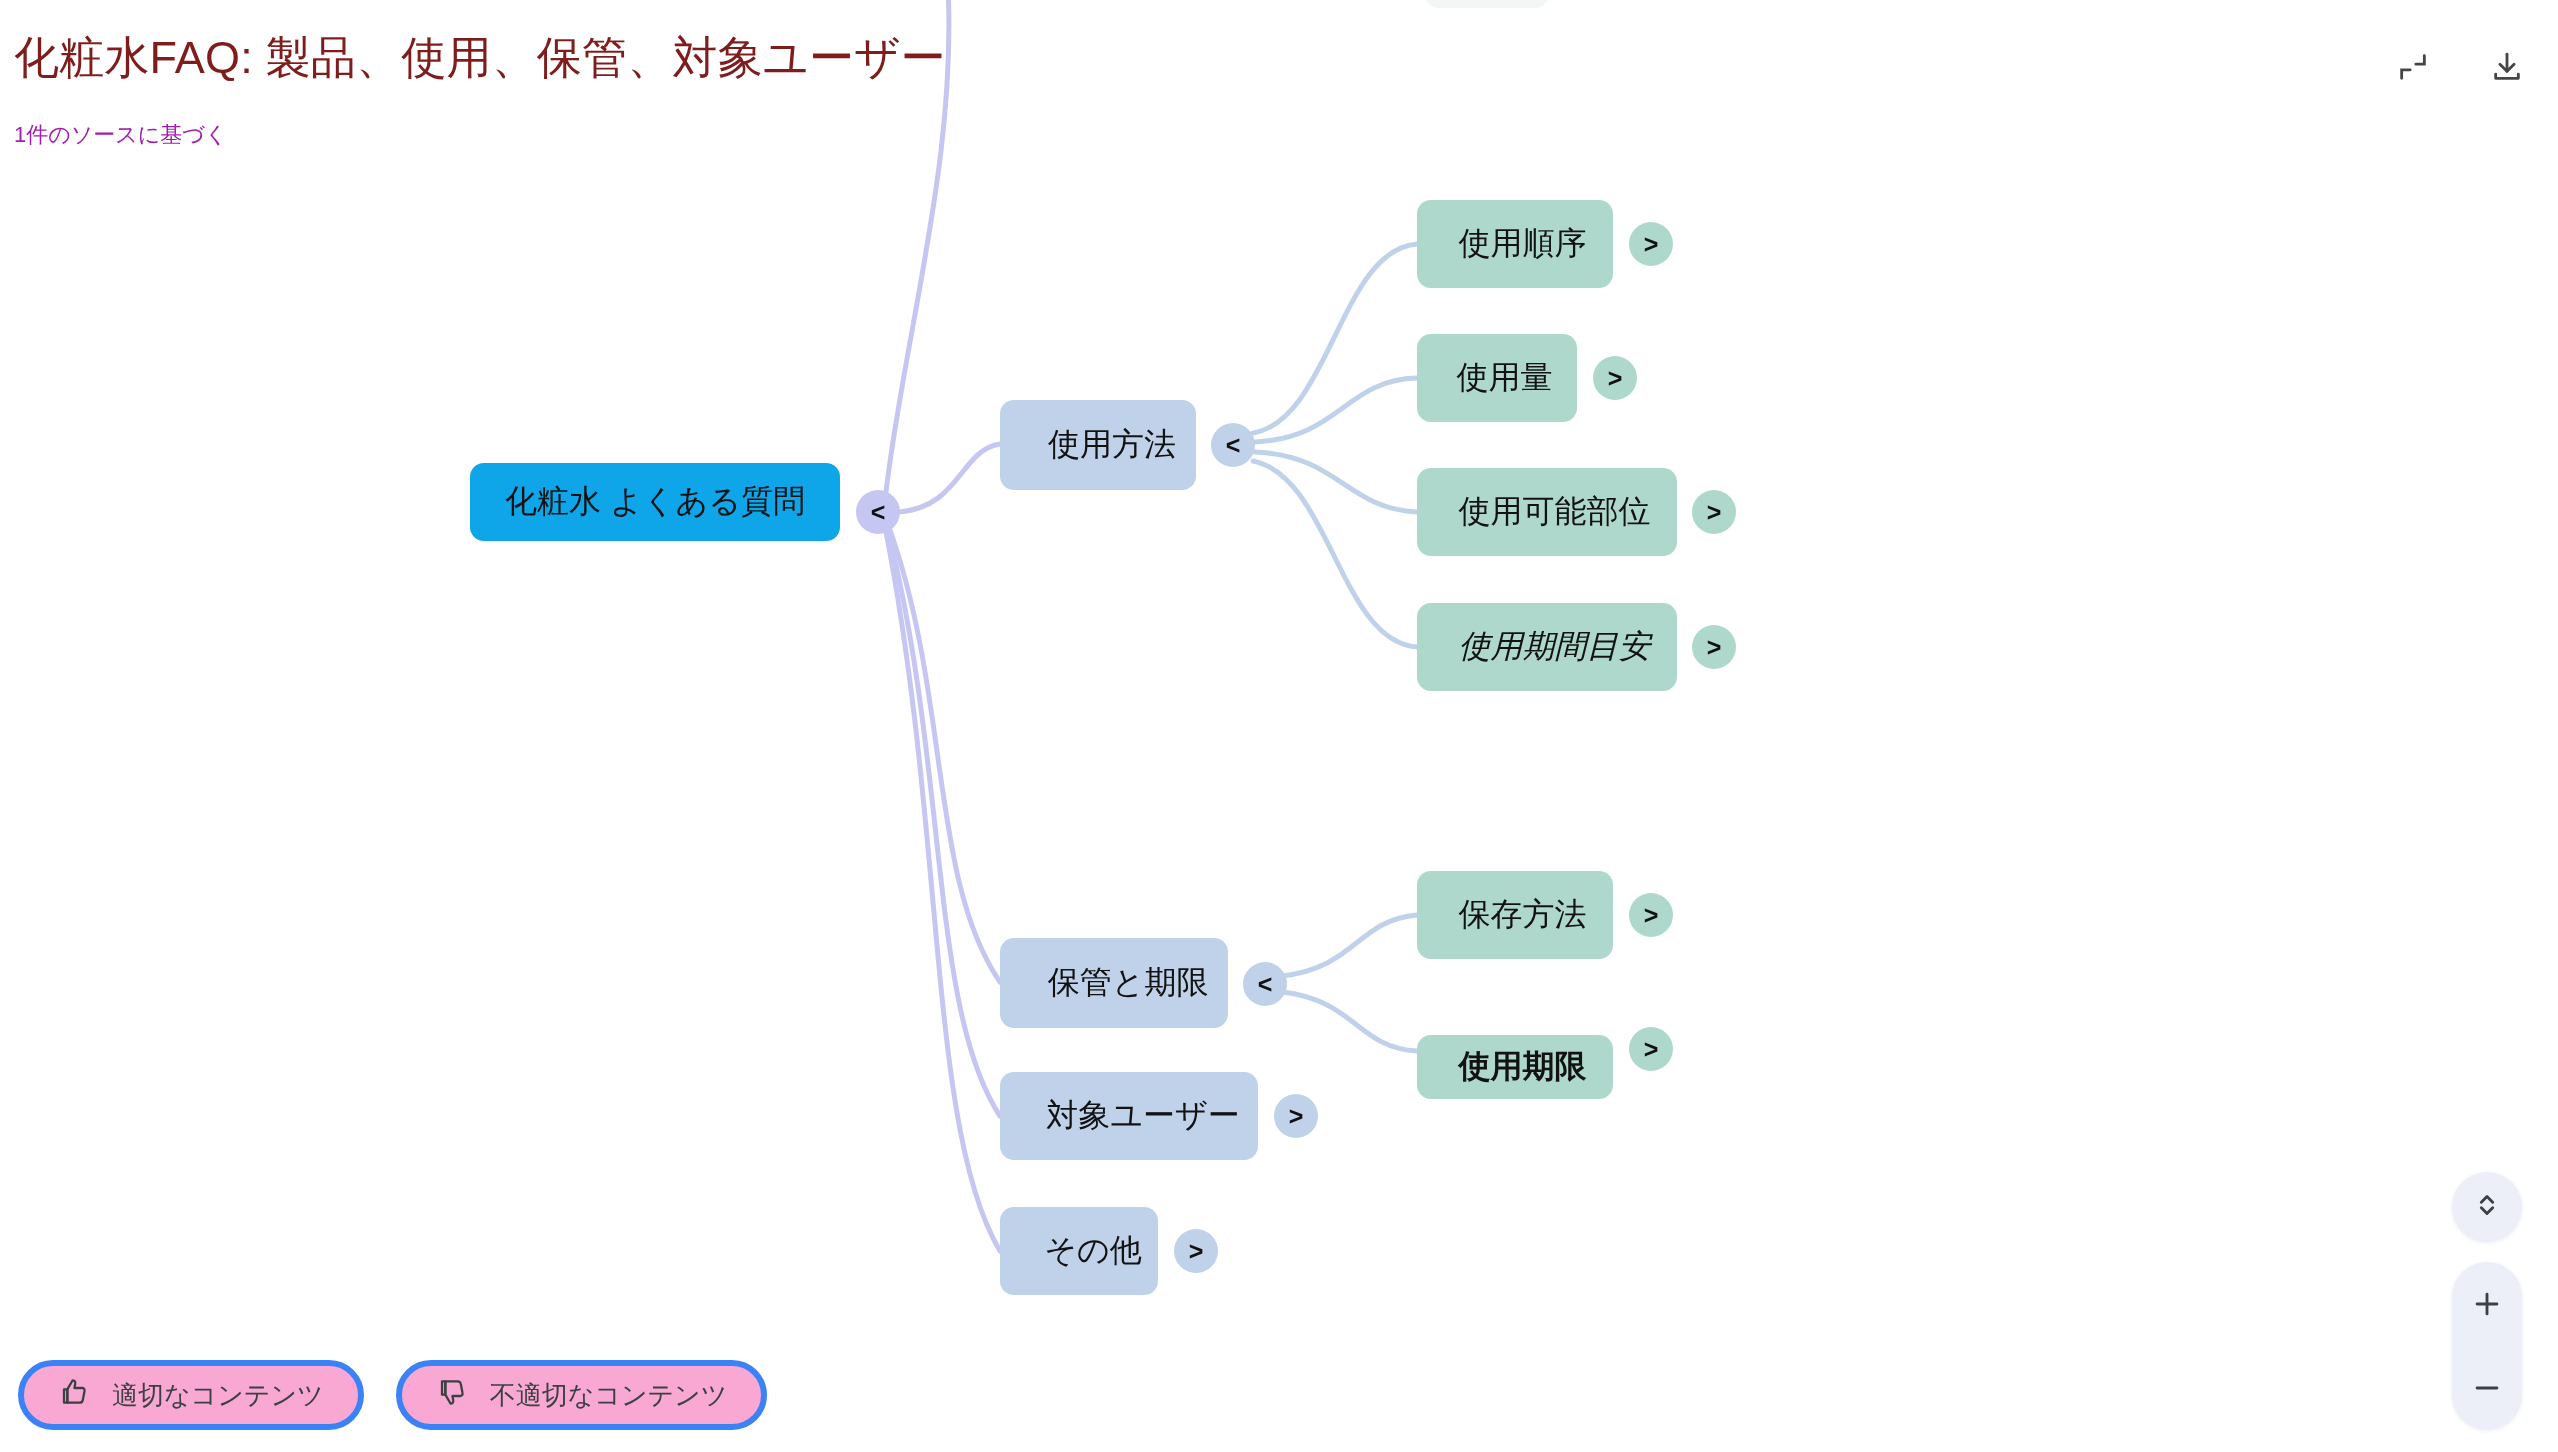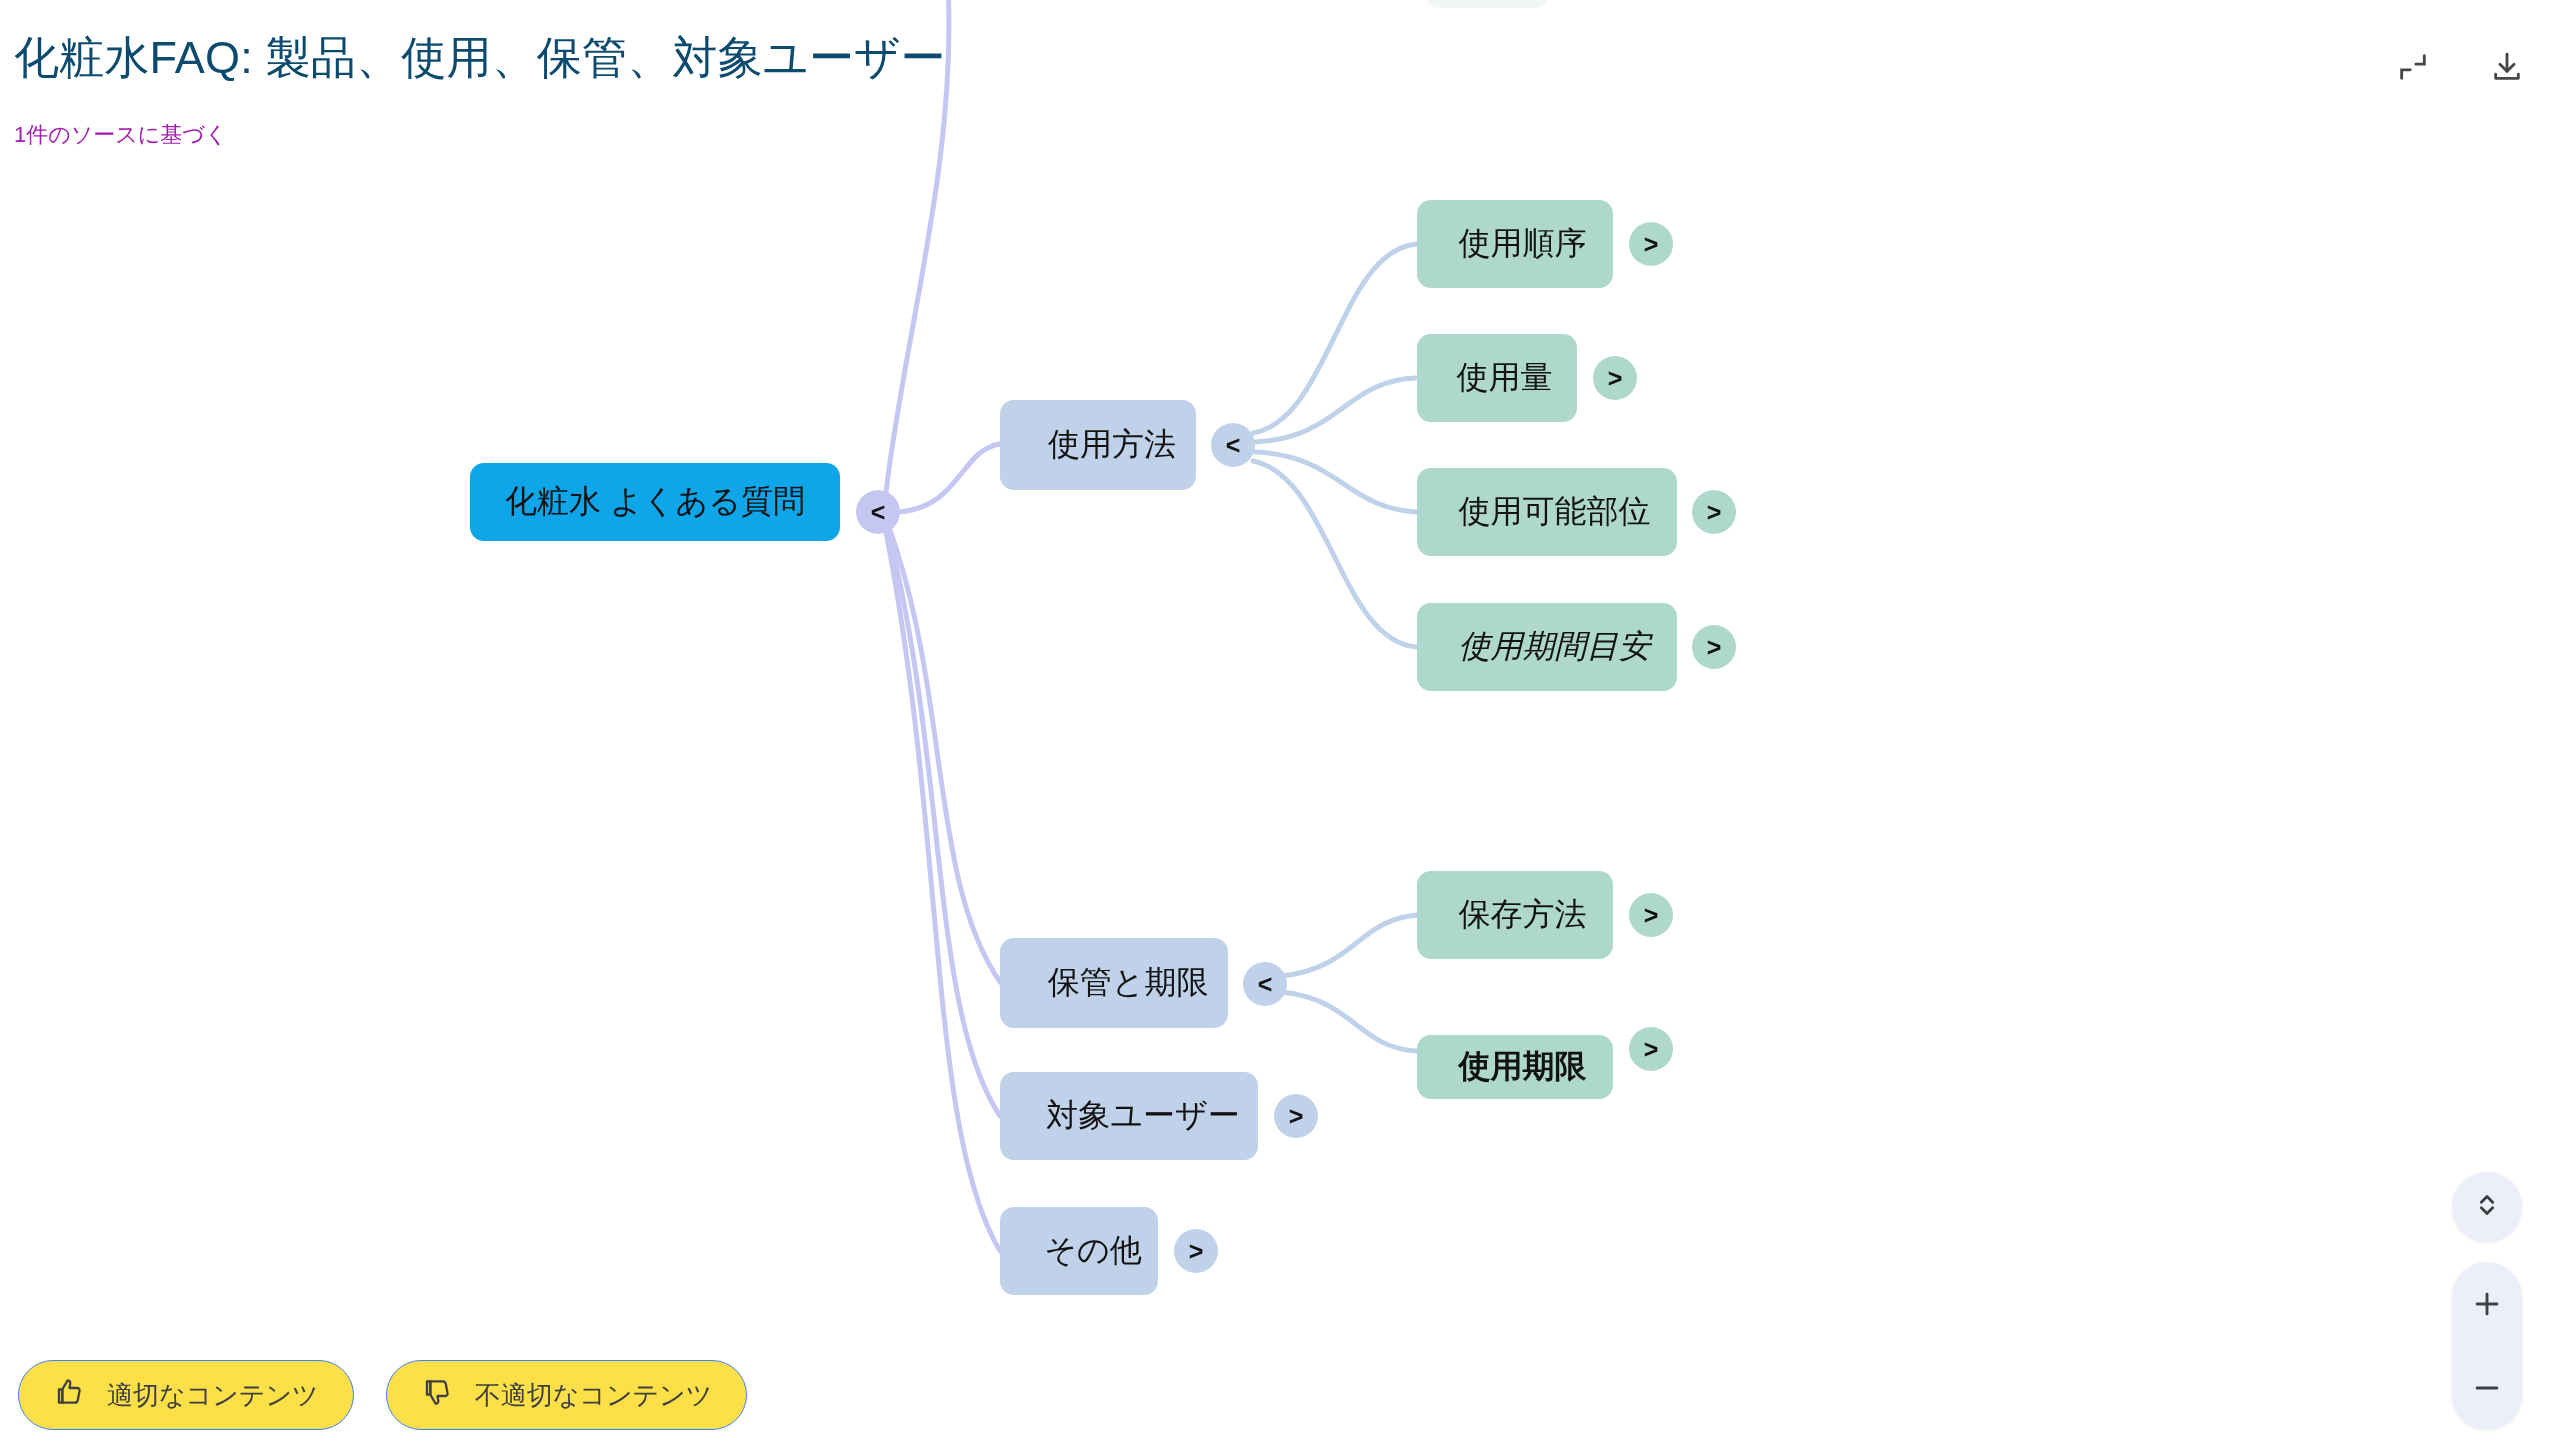--- a/index.html
+++ b/index.html
@@ -8,21 +8,21 @@
     background: #ffffff;
     font-family: "Liberation Sans", "DejaVu Sans", sans-serif;
     overflow: hidden;
   }
   #root { position: relative; width: 2558px; height: 1452px; }
 
   
   .header { position: absolute; left: 0; top: 0; width: 2558px; height: 170px; }
   .title {
     position: absolute; left: 14px; top: 28px;
-    font-size: 45px; color: #0c4a6e; letter-spacing: .2px; white-space: nowrap;
+    font-size: 45px; color: #7f1d1d; letter-spacing: .2px; white-space: nowrap;
   }
   .subtitle {
     position: absolute; left: 14px; top: 120px;
     font-size: 22px; color: #a21caf; white-space: nowrap;
   }
   .hdr-icons { position: absolute; right: 30px; top: 46px; display: flex; gap: 52px; align-items: center; }
   .hdr-btn { width: 42px; height: 42px; display: flex; align-items: center; justify-content: center; cursor: pointer; }
 
   
   .canvas { position: absolute; left: 0; top: 0; width: 2558px; height: 1452px; }
@@ -56,22 +56,22 @@
     position: absolute; left: 1425px; top: -26px;
     width: 124px; height: 34px;
     background: #f2f7f6; border-radius: 14px;
   }
 
   
   .feedback { position: absolute; left: 18px; bottom: 22px; display: flex; gap: 32px; }
   .fb-btn {
     height: 70px; padding: 0 34px;
     display: flex; align-items: center; gap: 22px;
-    border: 1px solid #3b82f6; border-radius: 36px;
-    background: #fde047; color: #3c4043; font-size: 26px;
+    border: 6px solid #3b82f6; border-radius: 36px;
+    background: #f9a8d4; color: #3c4043; font-size: 26px;
     cursor: pointer; white-space: nowrap;
   }
 
   
   .zoom-ctrl { position: absolute; right: 36px; bottom: 22px; display: flex; flex-direction: column; align-items: center; gap: 20px; }
   .z-circle {
     width: 70px; height: 70px; border-radius: 50%;
     background: #eceef8; display: flex; align-items: center; justify-content: center;
     cursor: pointer; box-shadow: 0 1px 4px rgba(0,0,0,.07);
   }

